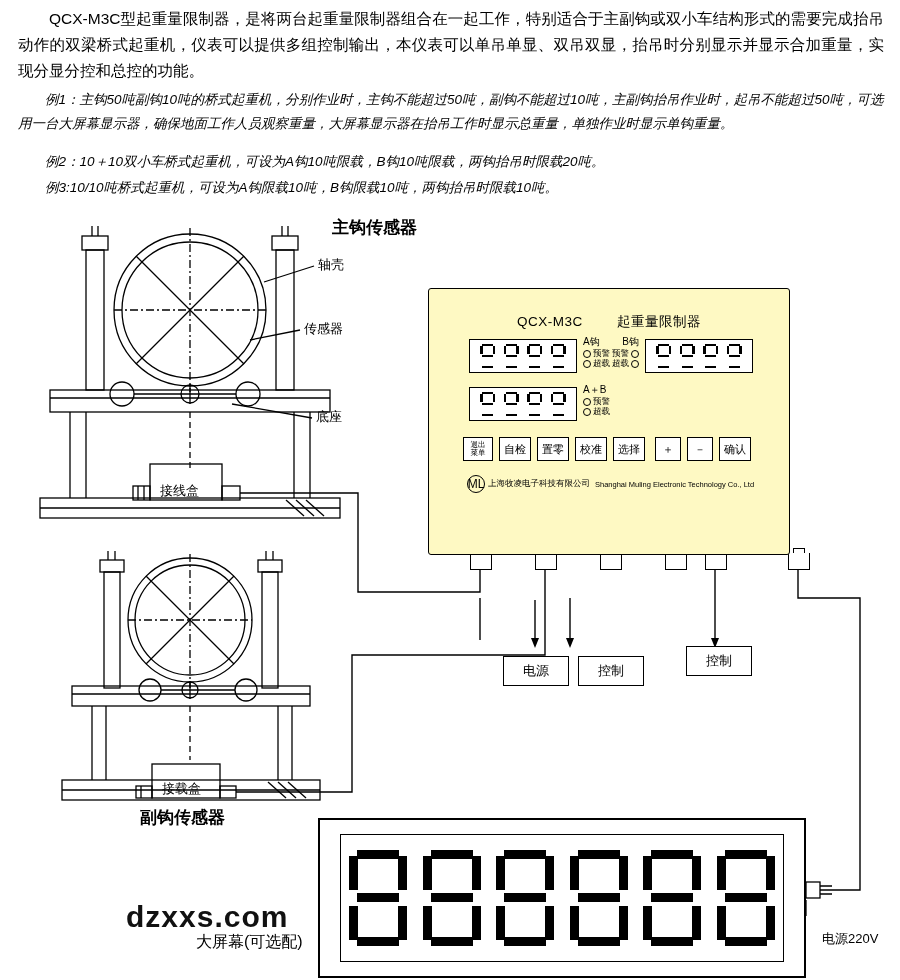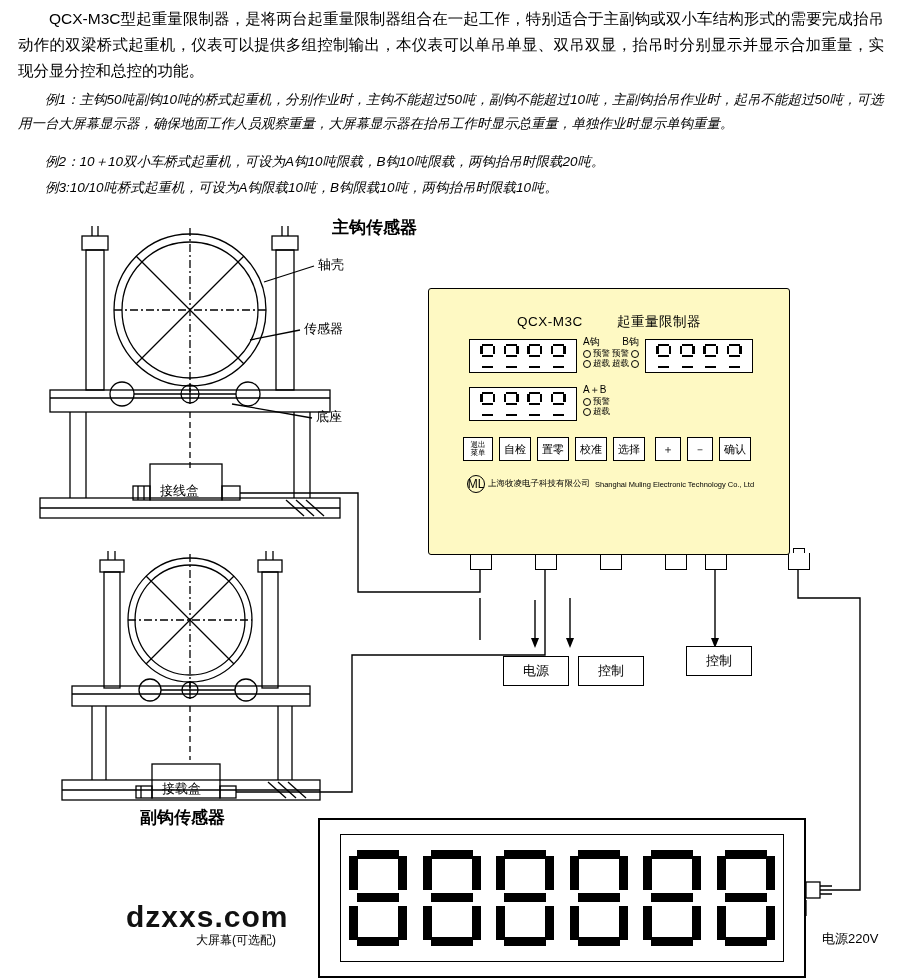--- a/index.html
+++ b/index.html
@@ -7,21 +7,21 @@
   .desc{position:absolute;left:18px;top:6px;width:866px;font-size:15.5px;line-height:26px;text-align:justify;}
   .desc p{margin:0 0 2px 0;}
   .desc .p0{text-indent:2em;}
   .ex{position:absolute;left:18px;width:866px;font-size:13.5px;line-height:24px;}
   .ex p{margin:0;}
   .indent{text-indent:2em;font-style:italic;}
 
   .diagram{position:absolute;left:0;top:0;width:900px;height:980px;}
   .lbl{position:absolute;font-size:13px;white-space:nowrap;}
   .lbl.big{font-size:17px;font-weight:bold;}
-  .lbl.mid{font-size:12px;}
+  .lbl.mid{font-size:16px;}
 
   
   #panel{position:absolute;left:428px;top:288px;width:360px;height:265px;border:1.6px solid #000;border-radius:3px;background:#fef9c3;}
   #panel .ptitle{position:absolute;top:24px;left:0;width:100%;text-align:center;font-size:13.5px;letter-spacing:.5px;}
   #panel .ptitle .model{margin-right:34px;}
   .dispbox{position:absolute;border:1.5px solid #000;background:#fff;display:flex;align-items:center;justify-content:space-around;padding:0 6px;box-sizing:border-box;}
   #dispA{left:40px;top:50px;width:108px;height:34px;}
   #dispB{left:216px;top:50px;width:108px;height:34px;}
   #dispAB{left:40px;top:98px;width:108px;height:34px;}
   .dig{width:15px;height:24px;position:relative;}

